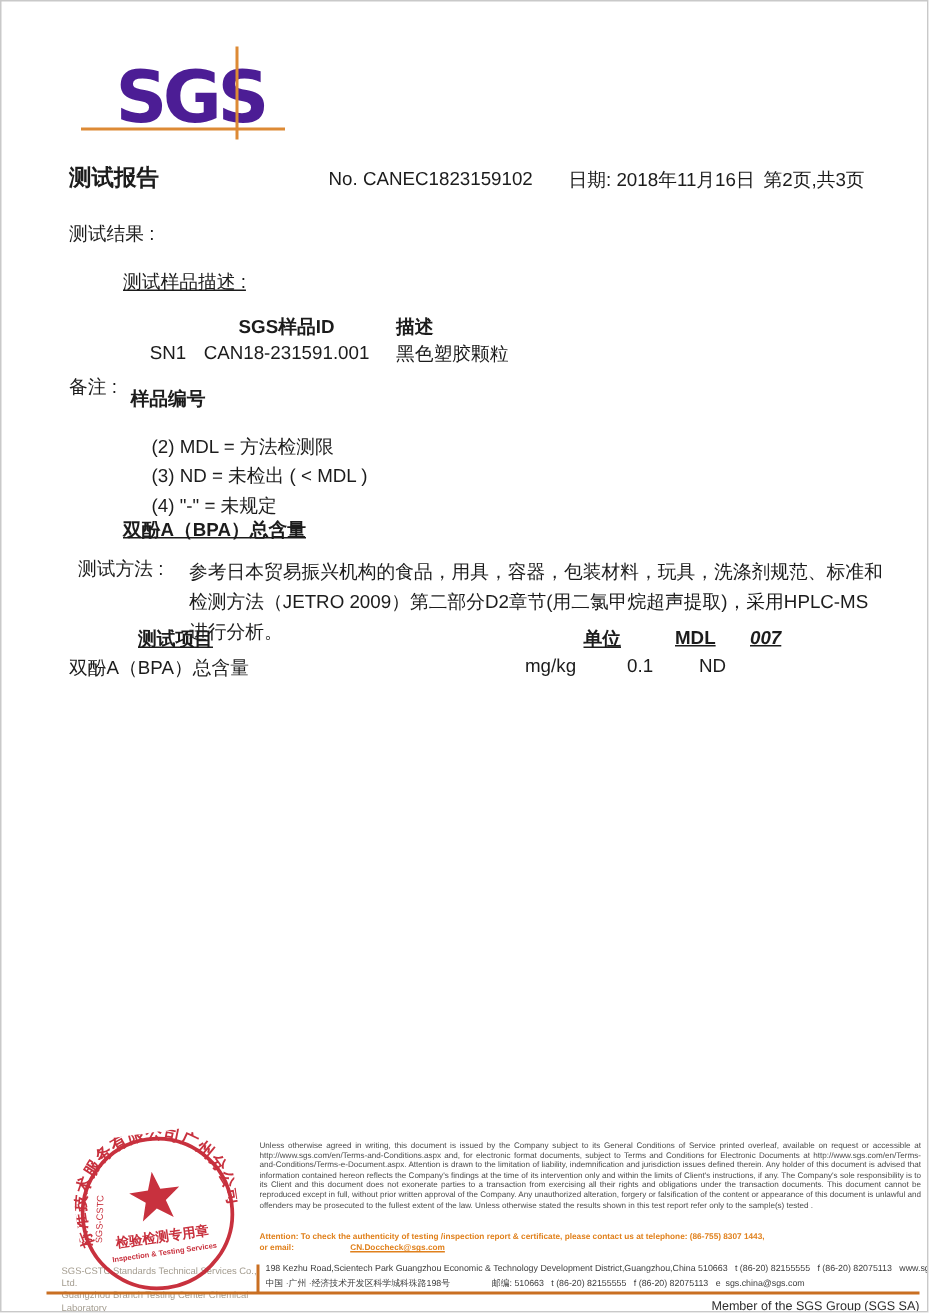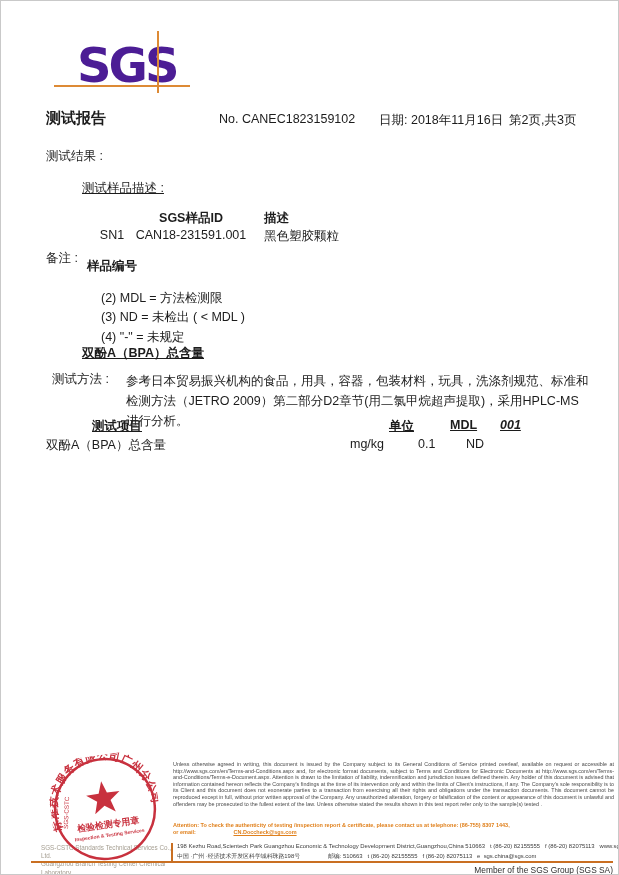--- a/index.html
+++ b/index.html
@@ -74,21 +74,21 @@
   <div class="note-line" style="top:327.5px;">(4) "-" = 未规定</div>
 
   <div class="abs body-txt b u" style="left:45px; top:344px;">双酚A（BPA）总含量</div>
   <div class="abs body-txt" style="left:51px; top:370px;">测试方法 :</div>
   <div class="abs method-text" style="left:125px; top:370px;">参考日本贸易振兴机构的食品，用具，容器，包装材料，玩具，洗涤剂规范、标准和检测方法（JETRO 2009）第二部分D2章节(用二氯甲烷超声提取)，采用HPLC-MS进行分析。</div>
 
   <div>
     <span class="cell-l b u" style="left:55px;  top:417px;">测试项目</span>
     <span class="cell-l b u" style="left:352px; top:417px;">单位</span>
     <span class="cell-l b u" style="left:413px; top:417px;">MDL</span>
-    <span class="cell-l b u i" style="left:463px; top:417px;">001</span>
+    <span class="cell-l b u i" style="left:463px; top:417px;">007</span>
     <span class="cell-l" style="left:45px;  top:436px;">双酚A（BPA）总含量</span>
     <span class="cell-l" style="left:349px; top:436px;">mg/kg</span>
     <span class="cell-l" style="left:417px; top:436px;">0.1</span>
     <span class="cell-l" style="left:465px; top:436px;">ND</span>
   </div>
 
   <div class="abs company-gray" style="left:40px; top:843px; width:140px;">
     <div>SGS-CSTC Standards Technical Services Co., Ltd.</div>
     <div>Guangzhou Branch Testing Center Chemical Laboratory</div>
   </div>

